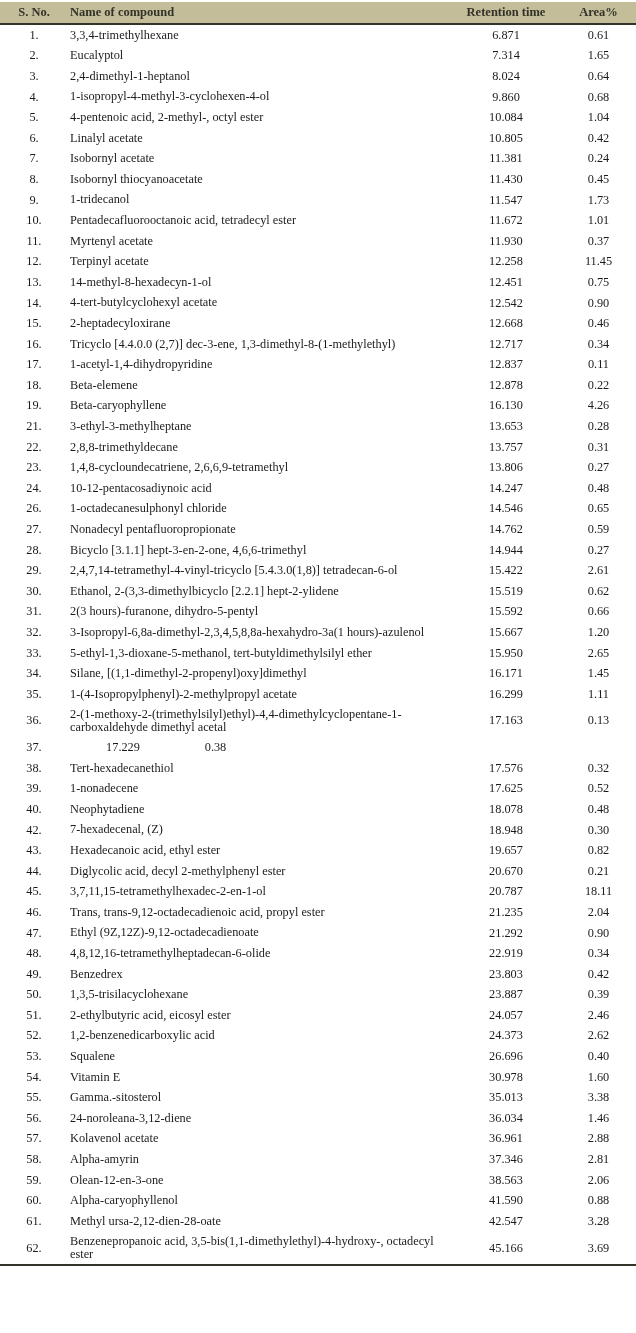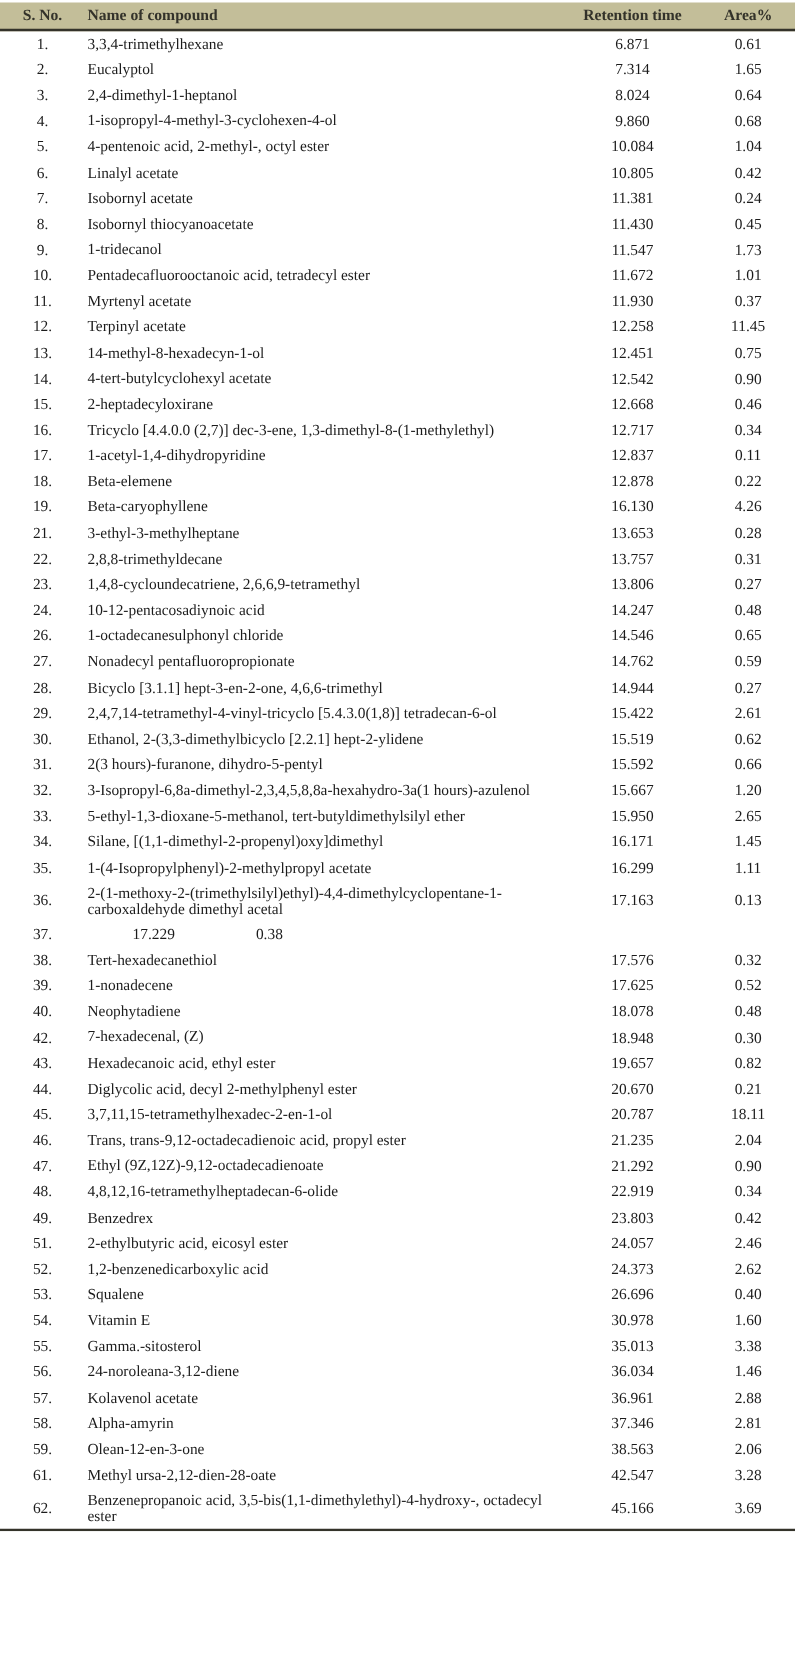--- a/index.html
+++ b/index.html
@@ -376,20 +376,26 @@
     <div class="c4">0.34</div>
   </div>
 
   <div class="row">
     <div class="c1">49.</div>
     <div class="c2">Benzedrex</div>
     <div class="c3">23.803</div>
     <div class="c4">0.42</div>
   </div>
 
+  <div class="row">
+    <div class="c1">50.</div>
+    <div class="c2">1,3,5-trisilacyclohexane</div>
+    <div class="c3">23.887</div>
+    <div class="c4">0.39</div>
+  </div>
 
   <div class="row">
     <div class="c1">51.</div>
     <div class="c2">2-ethylbutyric acid, eicosyl ester</div>
     <div class="c3">24.057</div>
     <div class="c4">2.46</div>
   </div>
 
   <div class="row">
     <div class="c1">52.</div>
@@ -440,20 +446,26 @@
     <div class="c4">2.81</div>
   </div>
 
   <div class="row">
     <div class="c1">59.</div>
     <div class="c2">Olean-12-en-3-one</div>
     <div class="c3">38.563</div>
     <div class="c4">2.06</div>
   </div>
 
+  <div class="row">
+    <div class="c1">60.</div>
+    <div class="c2">Alpha-caryophyllenol</div>
+    <div class="c3">41.590</div>
+    <div class="c4">0.88</div>
+  </div>
 
   <div class="row">
     <div class="c1">61.</div>
     <div class="c2">Methyl ursa-2,12-dien-28-oate</div>
     <div class="c3">42.547</div>
     <div class="c4">3.28</div>
   </div>
 
   <div class="row">
     <div class="c1">62.</div>

